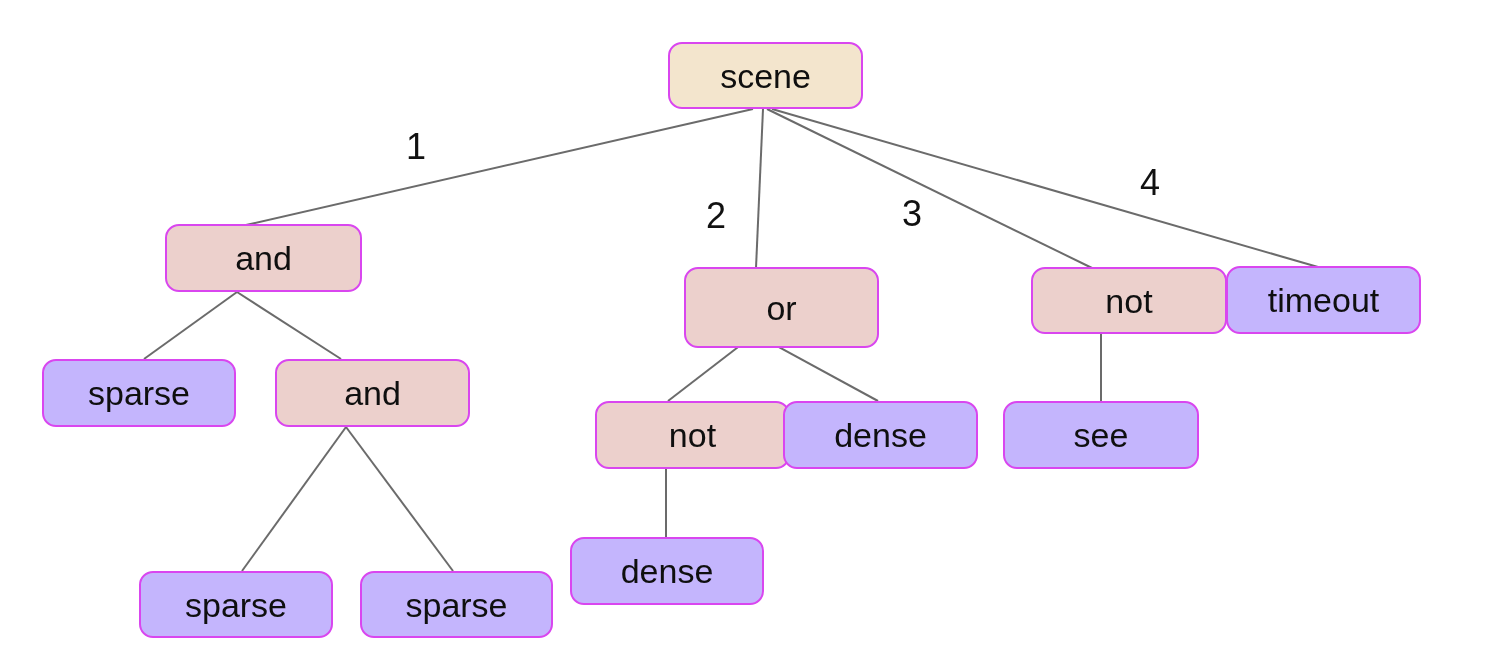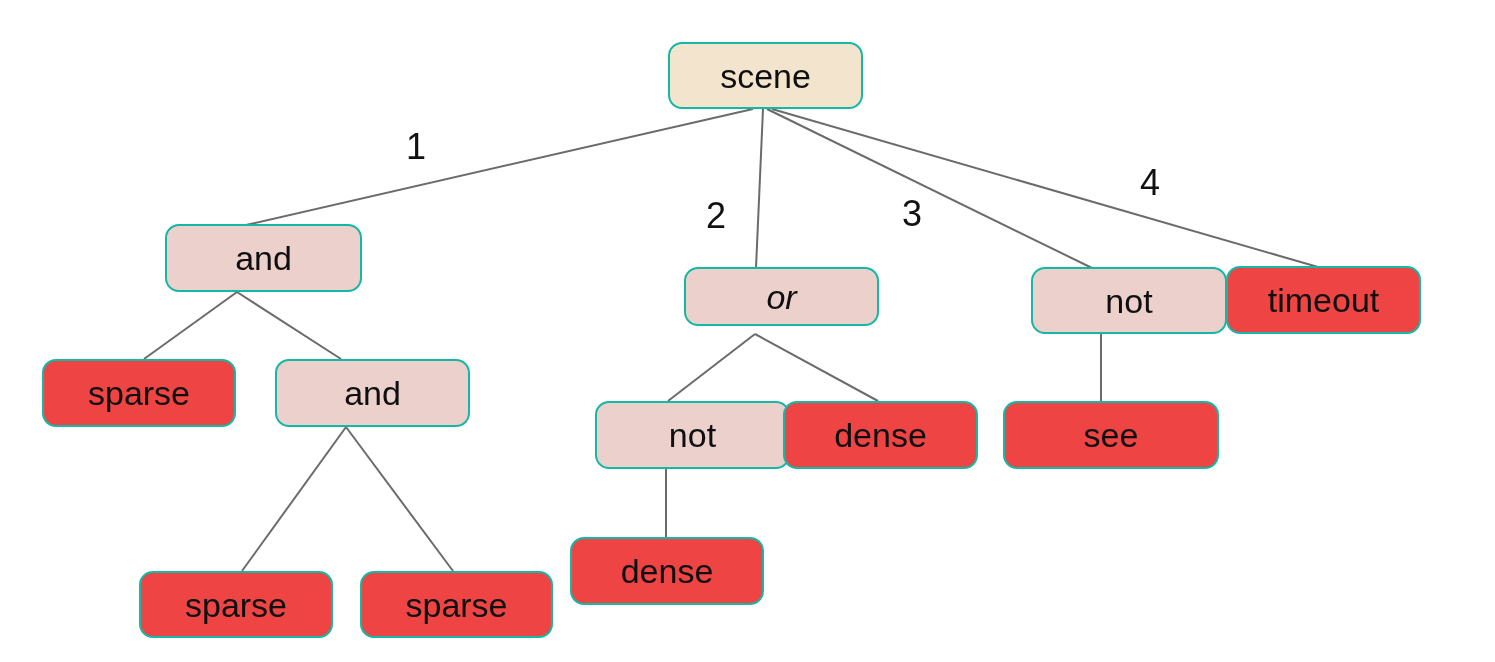--- a/index.html
+++ b/index.html
@@ -18,33 +18,33 @@
   #edge-layer {
     position: absolute;
     left: 0;
     top: 0;
     width: 1495px;
     height: 662px;
   }
   .node {
     position: absolute;
     box-sizing: border-box;
-    border: 2px solid #14b8a6;
+    border: 2px solid #d946ef;
     border-radius: 14px;
     display: flex;
     align-items: center;
     justify-content: center;
     font-size: 34px;
     color: #0f0f0f;
     line-height: 1;
     user-select: none;
   }
   .node.root     { background: #f3e5cd; }
   .node.operator { background: #ecd0cc; margin-left: 27px; }
-  .node.leaf     { background: #ef4444; }
+  .node.leaf     { background: #c4b5fd; }
   .edge-label {
     position: absolute;
     transform: translate(-50%, -50%);
     font-size: 36px;
     color: #111111;
     line-height: 1;
     user-select: none;
   }
 </style>
 </head>
@@ -64,42 +64,42 @@
       <line x1="755" y1="334" x2="878" y2="401" stroke="#6b6b6b" stroke-width="2"></line>
       <line x1="666" y1="469" x2="666" y2="537" stroke="#6b6b6b" stroke-width="2"></line>
       <line x1="1101" y1="334" x2="1101" y2="401" stroke="#6b6b6b" stroke-width="2"></line>
     </svg>
 <div class="node root" style="left: 668px; top: 42px; width: 195px; height: 67px;">
       <span>scene</span>
     </div>
     <div class="node operator" style="left: 138px; top: 224px; width: 197px; height: 68px;">
       <span>and</span>
     </div>
-    <div class="node operator" style="left: 657px; top: 267px; width: 195px; height: 59px; font-style: italic;">
+    <div class="node operator" style="left: 657px; top: 267px; width: 195px; height: 81px;">
       <span>or</span>
     </div>
     <div class="node operator" style="left: 1004px; top: 267px; width: 196px; height: 67px;">
       <span>not</span>
     </div>
     <div class="node leaf" style="left: 1226px; top: 266px; width: 195px; height: 68px;">
       <span>timeout</span>
     </div>
     <div class="node leaf" style="left: 42px; top: 359px; width: 194px; height: 68px;">
       <span>sparse</span>
     </div>
     <div class="node operator" style="left: 248px; top: 359px; width: 195px; height: 68px;">
       <span>and</span>
     </div>
     <div class="node operator" style="left: 568px; top: 401px; width: 195px; height: 68px;">
       <span>not</span>
     </div>
     <div class="node leaf" style="left: 783px; top: 401px; width: 195px; height: 68px;">
       <span>dense</span>
     </div>
-    <div class="node leaf" style="left: 1003px; top: 401px; width: 216px; height: 68px;">
+    <div class="node leaf" style="left: 1003px; top: 401px; width: 196px; height: 68px;">
       <span>see</span>
     </div>
     <div class="node leaf" style="left: 139px; top: 571px; width: 194px; height: 67px;">
       <span>sparse</span>
     </div>
     <div class="node leaf" style="left: 360px; top: 571px; width: 193px; height: 67px;">
       <span>sparse</span>
     </div>
     <div class="node leaf" style="left: 570px; top: 537px; width: 194px; height: 68px;">
       <span>dense</span>

